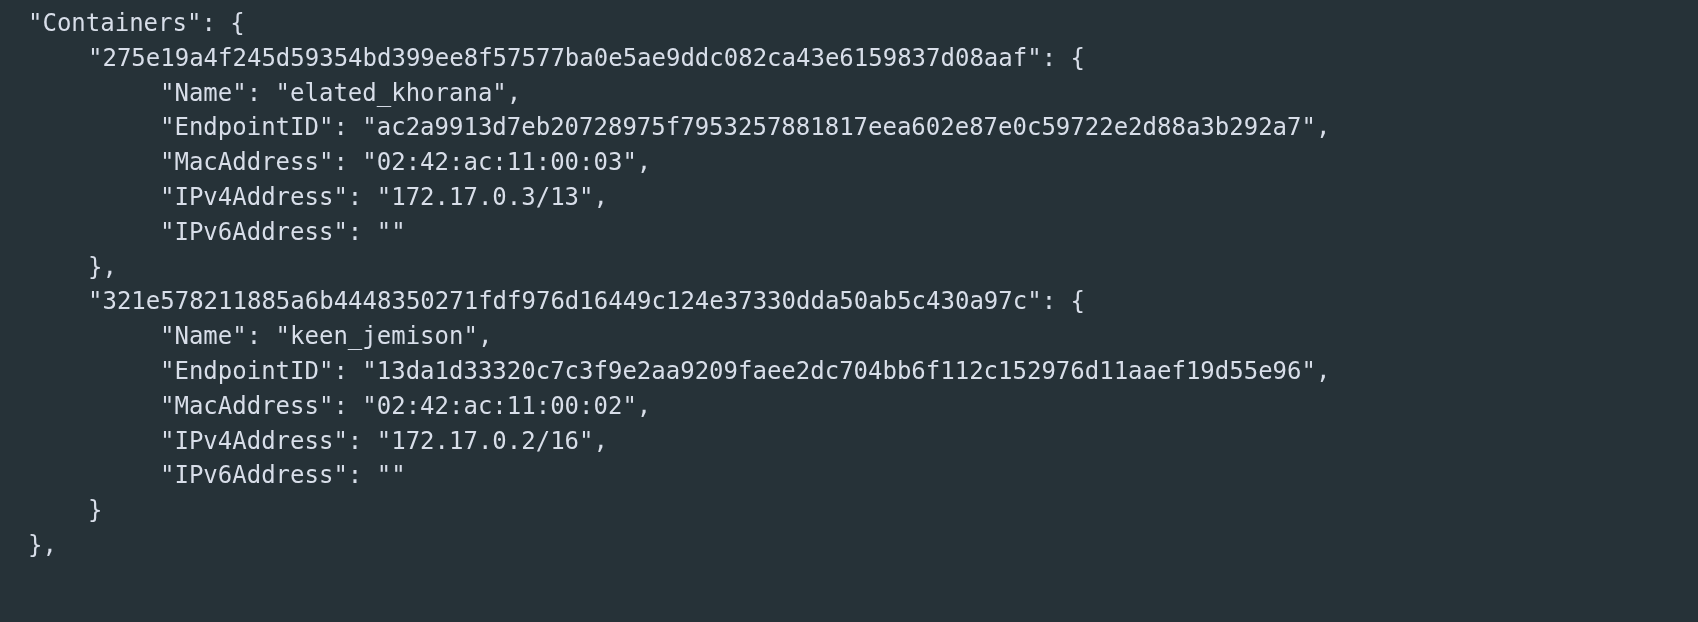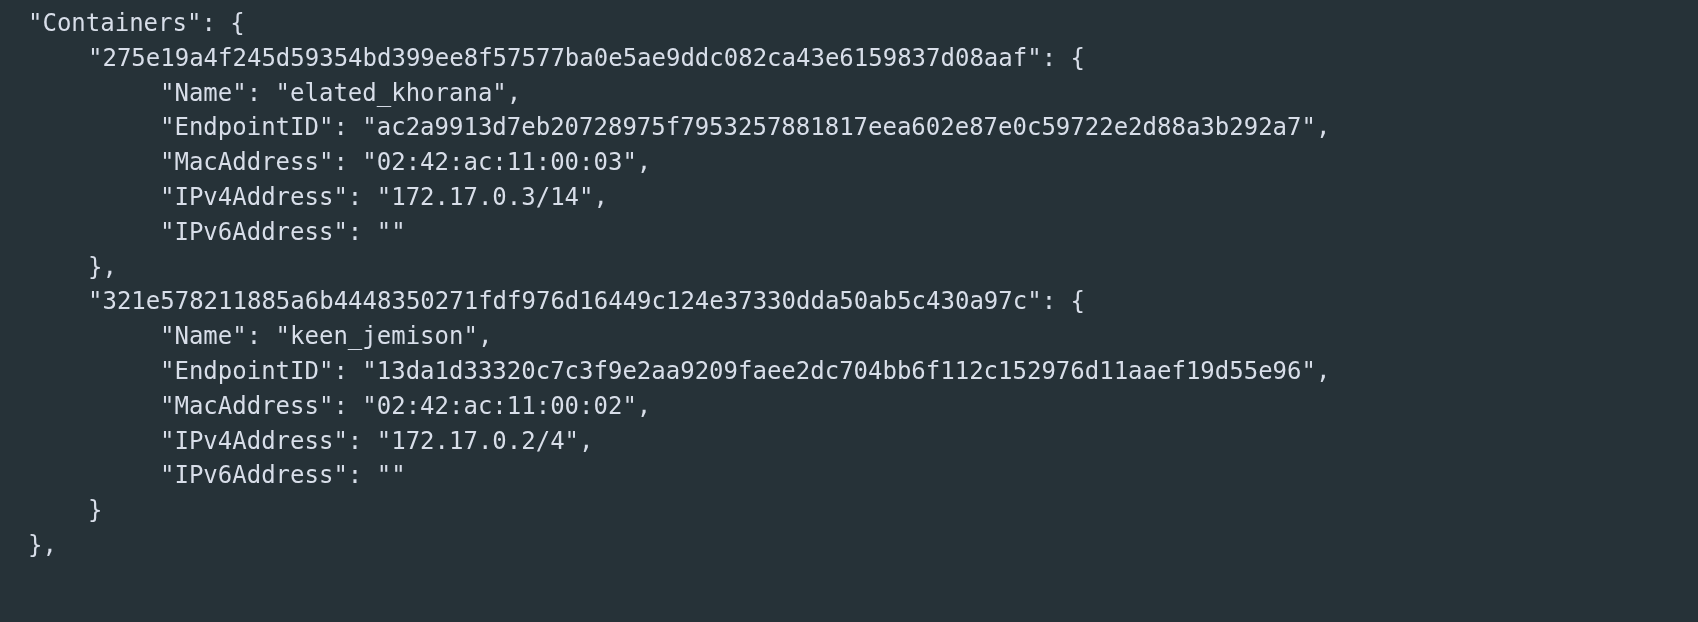--- a/index.html
+++ b/index.html
@@ -24,24 +24,24 @@
   .ind2 { padding-left: 160px; }
 </style>
 </head>
 <body>
 
 <pre><span class="ind0">"<span>Containers</span>": {</span>
 <span class="ind1">"<span>275e19a4f245d59354bd399ee8f57577ba0e5ae9ddc082ca43e6159837d08aaf</span>": {</span>
 <span class="ind2">"Name": "<span>elated_khorana</span>",</span>
 <span class="ind2">"EndpointID": "<span>ac2a9913d7eb20728975f7953257881817eea602e87e0c59722e2d88a3b292a7</span>",</span>
 <span class="ind2">"MacAddress": "<span>02:42:ac:11:00:03</span>",</span>
-<span class="ind2">"IPv4Address": "<span>172.17.0.3/14</span>",</span>
+<span class="ind2">"IPv4Address": "<span>172.17.0.3/13</span>",</span>
 <span class="ind2">"IPv6Address": "<span></span>"</span>
 <span class="ind1">},</span>
 <span class="ind1">"<span>321e578211885a6b4448350271fdf976d16449c124e37330dda50ab5c430a97c</span>": {</span>
 <span class="ind2">"Name": "<span>keen_jemison</span>",</span>
 <span class="ind2">"EndpointID": "<span>13da1d33320c7c3f9e2aa9209faee2dc704bb6f112c152976d11aaef19d55e96</span>",</span>
 <span class="ind2">"MacAddress": "<span>02:42:ac:11:00:02</span>",</span>
-<span class="ind2">"IPv4Address": "<span>172.17.0.2/4</span>",</span>
+<span class="ind2">"IPv4Address": "<span>172.17.0.2/16</span>",</span>
 <span class="ind2">"IPv6Address": "<span></span>"</span>
 <span class="ind1">}</span>
 <span class="ind0">},</span>
 </pre>
 
 </body></html>

